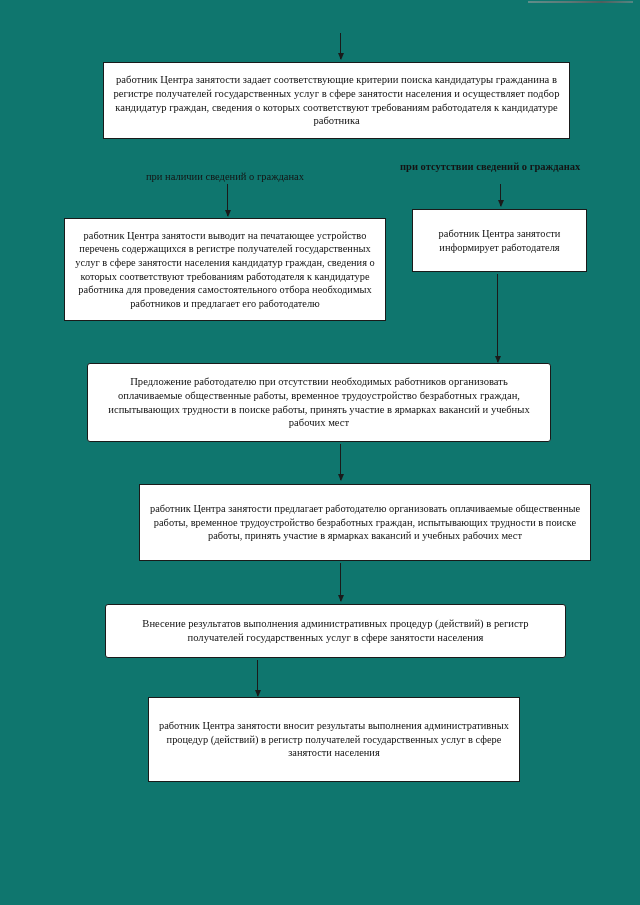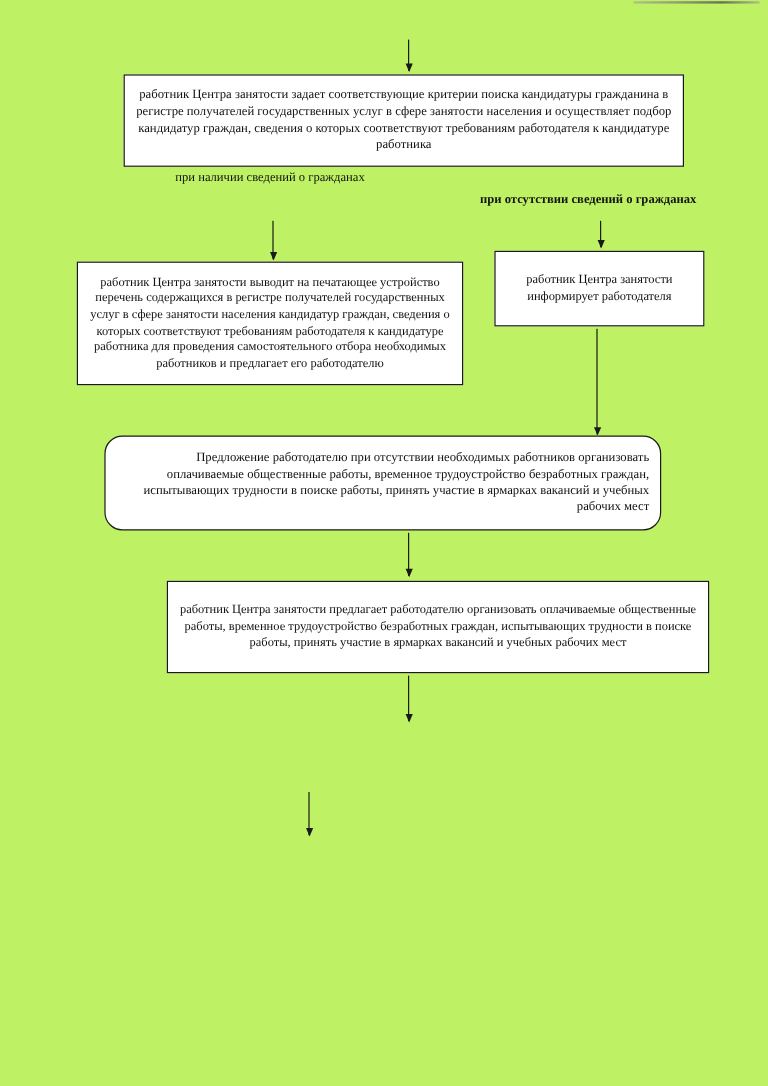--- a/index.html
+++ b/index.html
@@ -4,21 +4,21 @@
 <style>
   html, body {
     margin: 0;
     padding: 0;
     background: #ffffff;
   }
   #page {
     position: relative;
     width: 640px;
     height: 905px;
-    background: #bef264;
+    background: #0f766e;
     font-family: "Liberation Serif", "DejaVu Serif", serif;
     overflow: hidden;
   }
 
   
   .scan-artifact {
     position: absolute;
     top: 1px;
     left: 528px;
     width: 105px;
@@ -38,22 +38,21 @@
     background: #ffffff;
     display: flex;
     align-items: center;
     justify-content: center;
     text-align: center;
     color: #121212;
     line-height: 1.30;
     padding: 4px 9px;
   }
   .node.rounded {
-    border-radius: 15px;
-    text-align: right;
+    border-radius: 3px;
   }
   .node .txt {
     display: block;
     width: 100%;
   }
 
   
   .edge-label {
     position: absolute;
     color: #141414;
@@ -87,21 +86,21 @@
 <div id="page">
 
   <div class="scan-artifact"></div>
 
   <div class="arrow" style="left:340px; top:33px; height:26px;"></div>
 
   <div class="node" style="left:103px; top:62px; width:467px; height:77px; font-size:10.6px;">
     <span class="txt">работник Центра занятости задает соответствующие критерии поиска кандидатуры гражданина в регистре получателей государственных услуг в сфере занятости населения и осуществляет подбор кандидатур граждан, сведения о которых соответствуют требованиям работодателя к кандидатуре работника</span>
   </div>
 
-  <div class="edge-label" style="left:146px; top:143px;">
+  <div class="edge-label" style="left:146px; top:171px;">
     <span>при наличии сведений о гражданах</span>
   </div>
   <div class="edge-label" style="left:400px; top:161px;font-weight:bold;">
     <span>при отсутствии сведений о гражданах</span>
   </div>
 
   <div class="arrow" style="left:227px; top:184px; height:32px;"></div>
   <div class="arrow" style="left:500px; top:184px; height:22px;"></div>
 
   <div class="node" style="left:64px; top:218px; width:322px; height:103px; font-size:10.4px;">
@@ -119,17 +118,23 @@
   </div>
 
   <div class="arrow" style="left:340px; top:444px; height:36px;"></div>
 
   <div class="node" style="left:103px; top:484px; width:452px; height:77px; font-size:10.4px;margin-left:36px;">
     <span class="txt">работник Центра занятости  предлагает работодателю организовать оплачиваемые общественные работы, временное трудоустройство безработных граждан, испытывающих трудности в поиске работы, принять участие в ярмарках вакансий и учебных рабочих мест</span>
   </div>
 
   <div class="arrow" style="left:340px; top:563px; height:38px;"></div>
 
+  <div class="node rounded" style="left:105px; top:604px; width:461px; height:54px; font-size:10.6px;">
+    <span class="txt">Внесение результатов выполнения административных процедур (действий) в регистр получателей государственных услуг в сфере занятости населения</span>
+  </div>
 
   <div class="arrow" style="left:257px; top:660px; height:36px;"></div>
 
+  <div class="node" style="left:148px; top:697px; width:372px; height:85px; font-size:10.4px;">
+    <span class="txt">работник Центра занятости  вносит результаты выполнения административных процедур (действий) в регистр получателей государственных услуг в сфере занятости населения</span>
+  </div>
 
 </div>
 
 </body></html>

